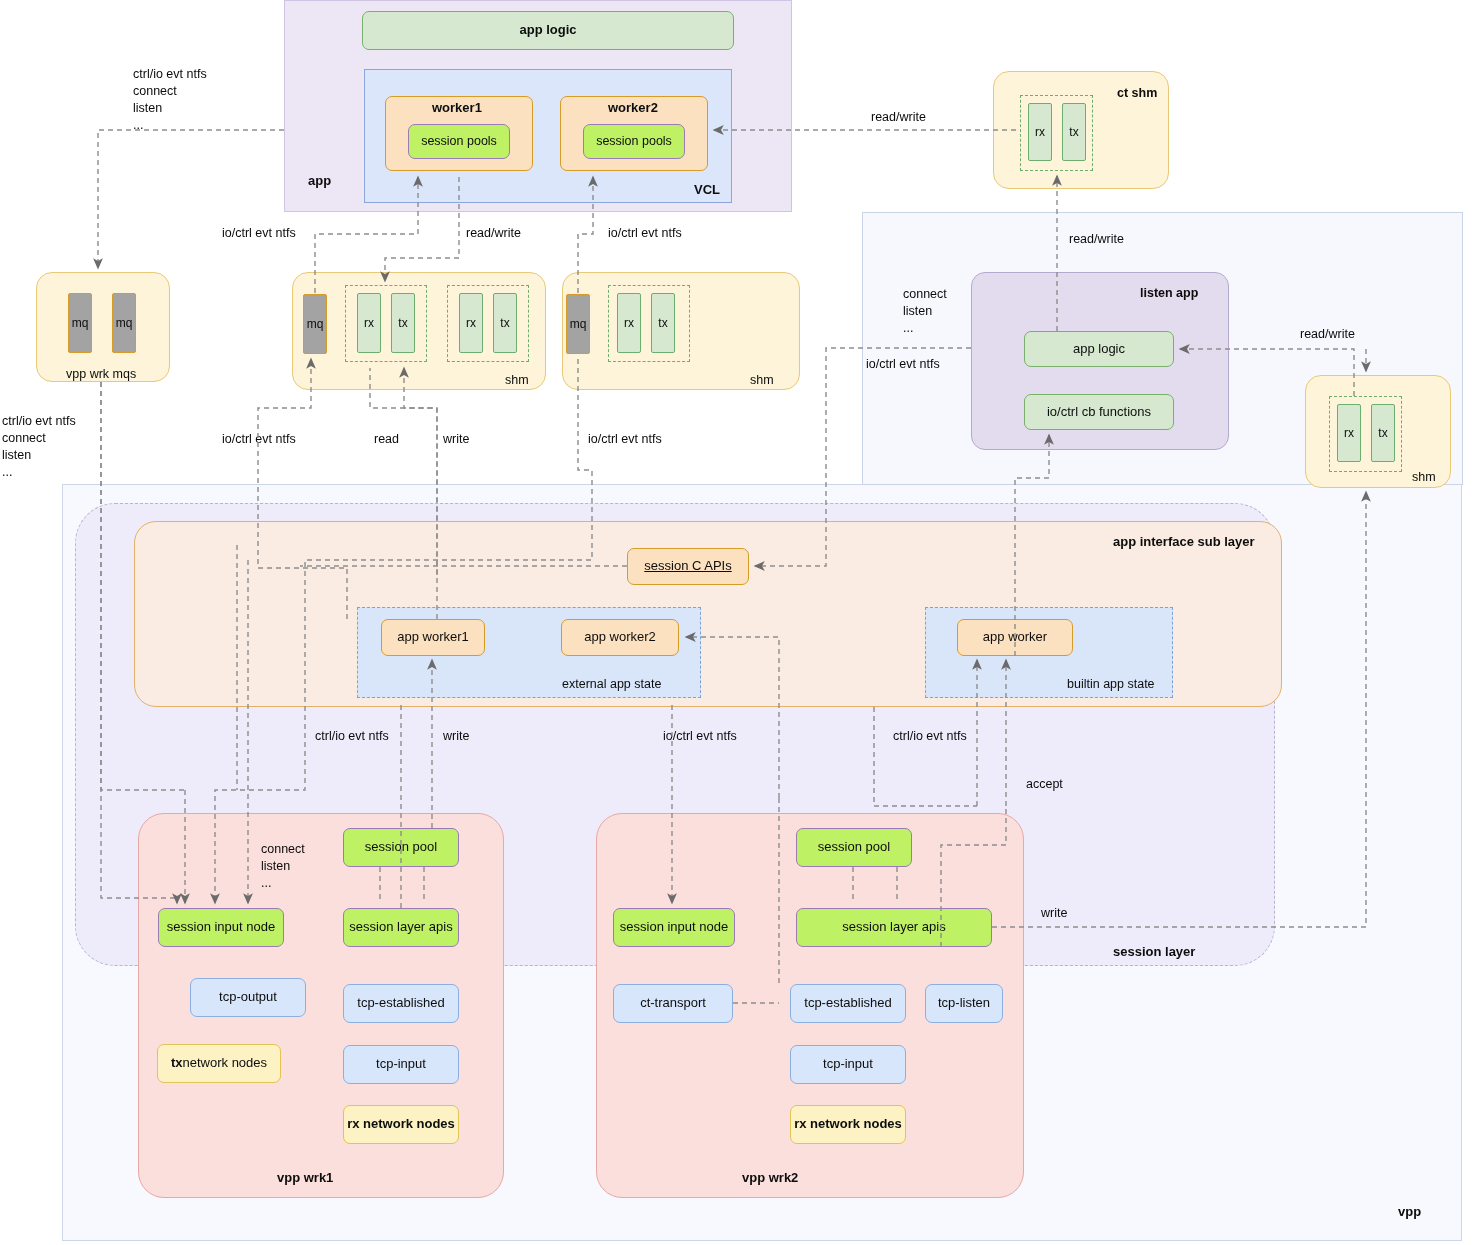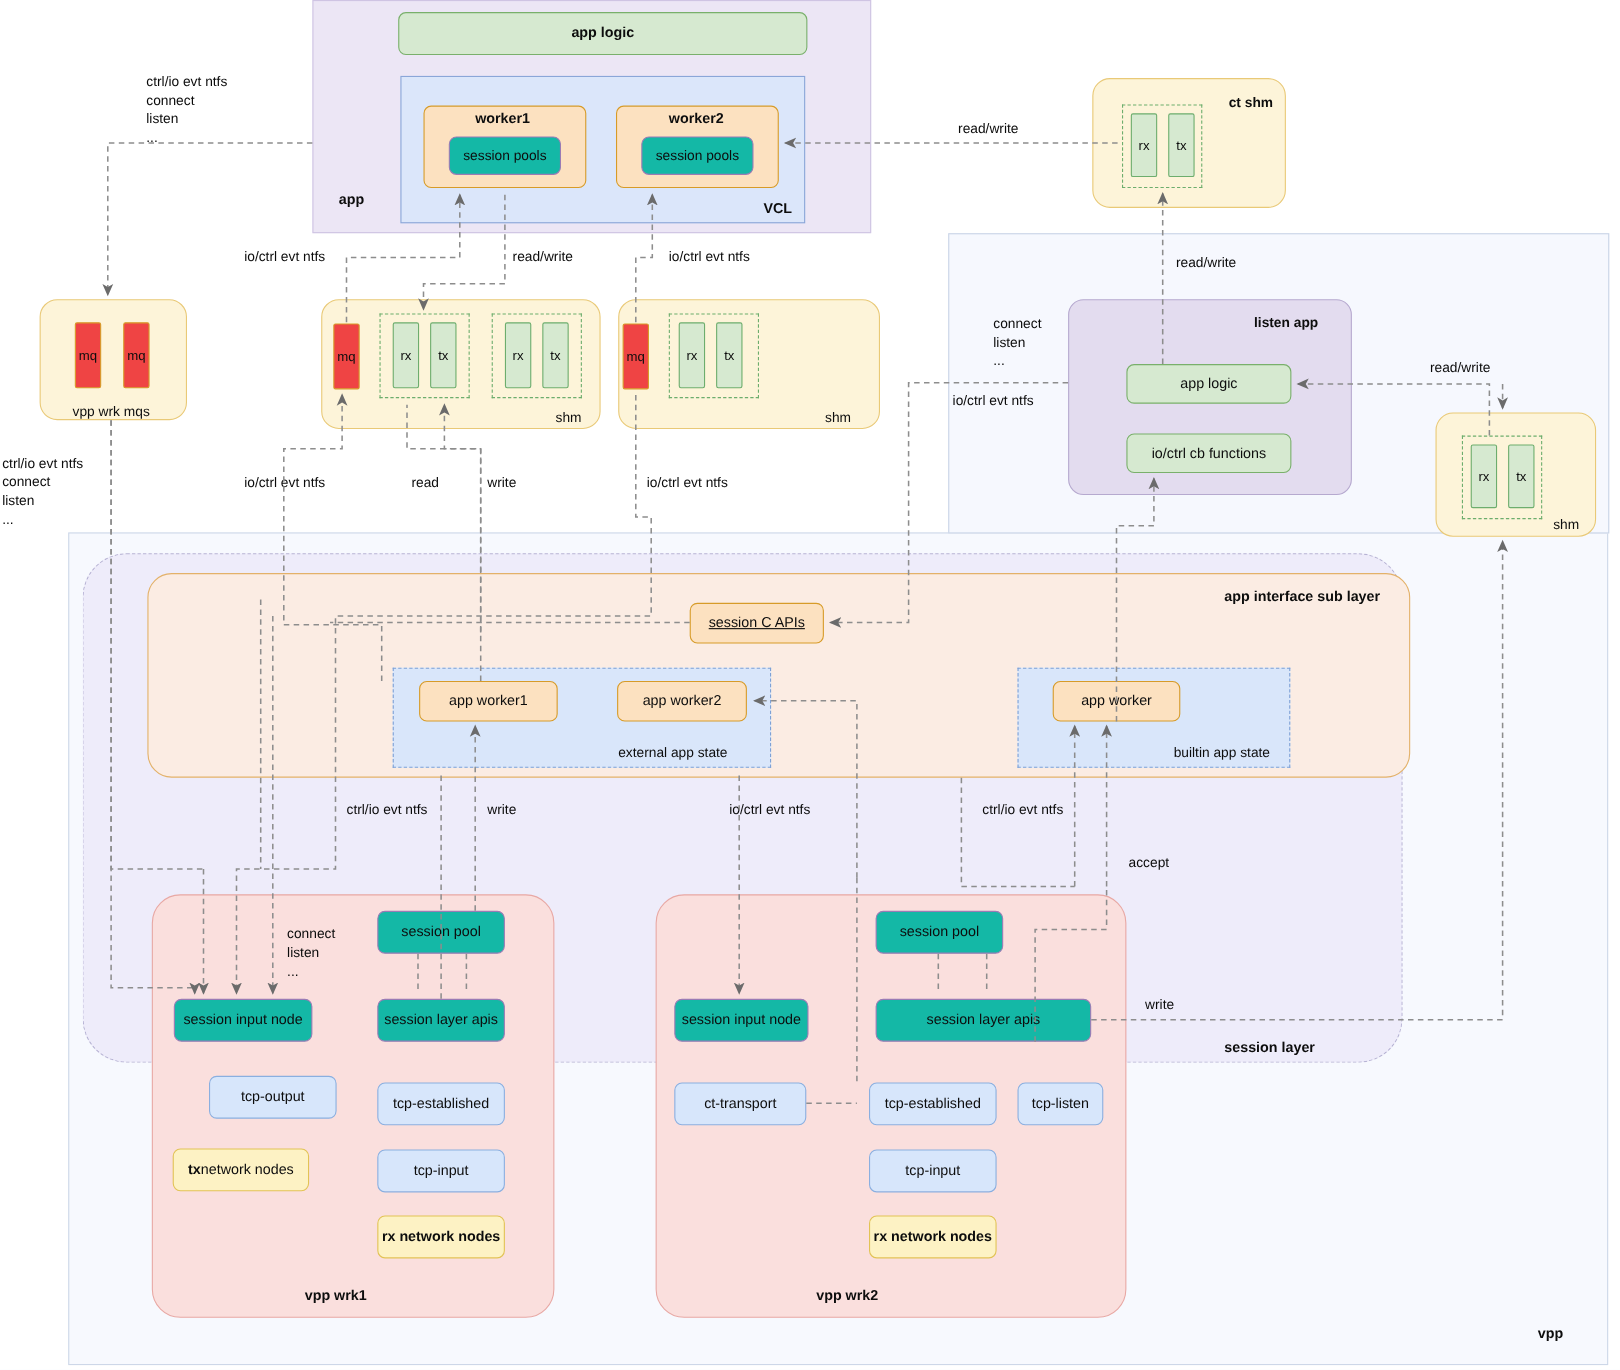--- a/index.html
+++ b/index.html
@@ -35,24 +35,24 @@
   .cont-vcl      { background:#dbe6fa; border:1px solid #8ba6d8; }
   .cont-builtinouter { background:#f6f8fe; border:1px solid #c9d4e6; }
   .cont-builtin  { background:#e3dcef; border:1.5px solid #b6a9cf; border-radius:14px; }
   .cont-shm      { background:#fdf4d9; border:1.5px solid #e9c977; border-radius:16px; }
   .cont-appstate { background:#d9e6fa; border:1.5px dashed #7ea1d6; }
   .grp-dashed    { border:1.5px dashed #6dad6d; background:transparent; }
 
   
   .n-green  { background:#d6e9d0; border:1.5px solid #79b06b; border-radius:7px; }
   .n-orange { background:#fce1c0; border:1.5px solid #d79b28; border-radius:7px; }
-  .n-purple { background:#14b8a6; border:1.5px solid #9a7bb5; border-radius:7px; }
+  .n-purple { background:#bef264; border:1.5px solid #9a7bb5; border-radius:7px; }
   .n-blue   { background:#d7e6fb; border:1.5px solid #8aafe0; border-radius:7px; }
   .n-yellow { background:#fdf2c4; border:1.5px solid #e2c355; border-radius:7px; }
-  .n-mq     { background:#ef4444; border:1.5px solid #d79b28; border-radius:2px; font-size:12px; }
+  .n-mq     { background:#a3a3a3; border:1.5px solid #d79b28; border-radius:2px; font-size:12px; }
   .n-rxtx   { background:#d6e9d0; border:1.5px solid #6dad6d; border-radius:2px; font-size:12px; }
 
   
   .lbl {
     position: absolute;
     font-size: 12.5px;
     color: #0b0b0b;
     line-height: 1.35;
     white-space: pre;
     font-family: "Liberation Sans", sans-serif;
@@ -88,21 +88,21 @@
   <div class="cap b" style="left:1113px;top:534px;">app interface sub layer</div>
 
   <div class="box cont-appstate" style="left:357px;top:607px;width:344px;height:91px;"></div>
   <div class="cap" style="left:562px;top:677px;font-size:12.5px;">external app state</div>
 
   <div class="box cont-appstate" style="left:925px;top:607px;width:248px;height:91px;"></div>
   <div class="cap" style="left:1067px;top:677px;font-size:12.5px;">builtin app state</div>
 
   <div class="box n-orange" style="left:627px;top:548px;width:122px;height:37px;text-decoration:underline;">session C APIs</div>
 
-  <div class="box n-orange" style="left:381px;top:619px;width:126px;height:37px;">app worker1</div>
+  <div class="box n-orange" style="left:381px;top:619px;width:104px;height:37px;">app worker1</div>
   <div class="box n-orange" style="left:561px;top:619px;width:118px;height:37px;">app worker2</div>
   <div class="box n-orange" style="left:957px;top:619px;width:116px;height:37px;">app worker</div>
 
   <div class="box cont-wrk" style="left:138px;top:813px;width:366px;height:385px;"></div>
   <div class="cap b" style="left:277px;top:1170px;">vpp wrk1</div>
 
   <div class="box n-purple" style="left:343px;top:828px;width:116px;height:39px;">session pool</div>
   <div class="box n-purple" style="left:158px;top:908px;width:126px;height:39px;">session input node</div>
   <div class="box n-purple" style="left:343px;top:908px;width:116px;height:39px;">session layer apis</div>
 

